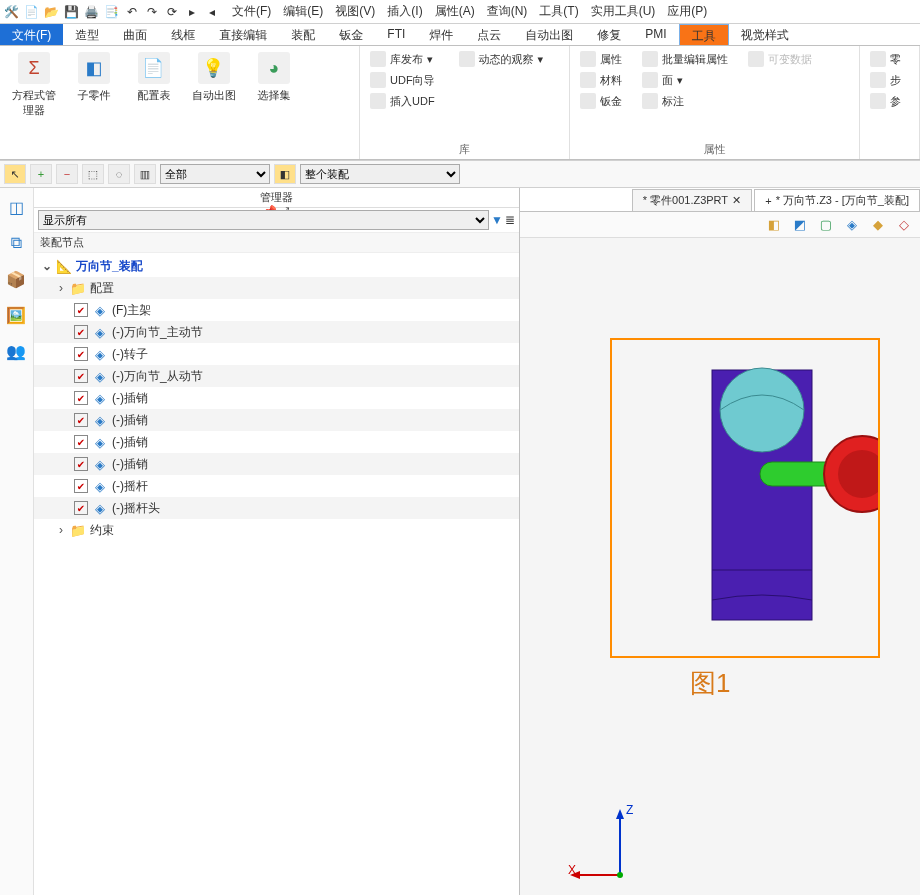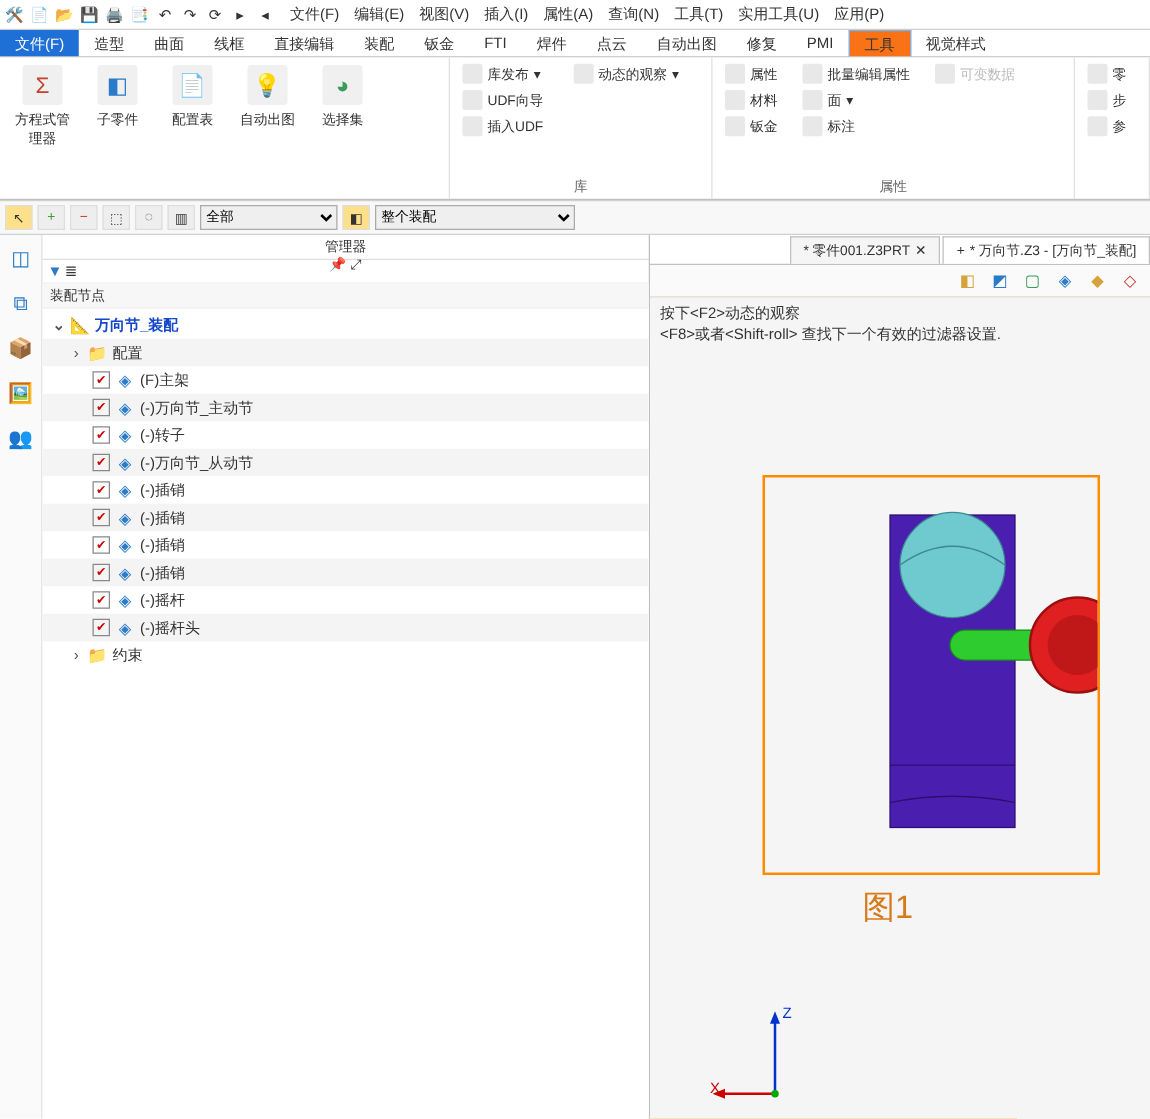--- a/index.html
+++ b/index.html
@@ -243,20 +243,21 @@
       <div class="mt" style="color:#d6a23a">📦</div>
       <div class="mt" style="color:#3a9c5a">🖼️</div>
       <div class="mt" style="color:#d6a23a">👥</div>
     </div>
     <div class="mgr-content">
       <div class="mgr-title">
         <span>管理器</span>
         <span><span>📌</span> <span>⤢</span></span>
       </div>
       <div class="mgr-filter">
+        <select><option>显示所有</option></select>
         <span class="tb-ico" style="color:#2a7bc8">▼</span>
         <span class="tb-ico">≣</span>
       </div>
       <div class="mgr-sub">装配节点</div>
       <div class="tree">
         <div class="tree-row top">
             <span class="tw">⌄</span>
             <span class="nico">📐</span>
             <span>万向节_装配</span>
           </div>
@@ -336,24 +337,20 @@
           <span>* 万向节.Z3 - [万向节_装配]</span>
         </div>
     </div>
     <div class="view-tb">
       <span class="vi" style="color:#d6a23a">◧</span>
       <span class="vi" style="color:#2a7bc8">◩</span>
       <span class="vi" style="color:#3a9c5a">▢</span>
       <span class="vi" style="color:#2a7bc8">◈</span>
       <span class="vi" style="color:#d6a23a">◆</span>
       <span class="vi" style="color:#c43a3a">◇</span>
-    </div>
-    <div class="hints">
-      <div>按下&lt;F2&gt;动态的观察</div>
-      <div>&lt;F8&gt;或者&lt;Shift-roll&gt; 查找下一个有效的过滤器设置.</div>
     </div>
     <div class="viewport">
       <div class="fig-box">
         <svg width="266" height="316">
 
           <rect x="100" y="30" width="100" height="250" fill="#4a1fb0" stroke="#2a0f70"></rect>
 
           <circle cx="150" cy="70" r="42" fill="#6fcad0" stroke="#3a8a90"></circle>
           <path d="M108 70 Q150 40 192 70" fill="none" stroke="#3a8a90"></path>
 

